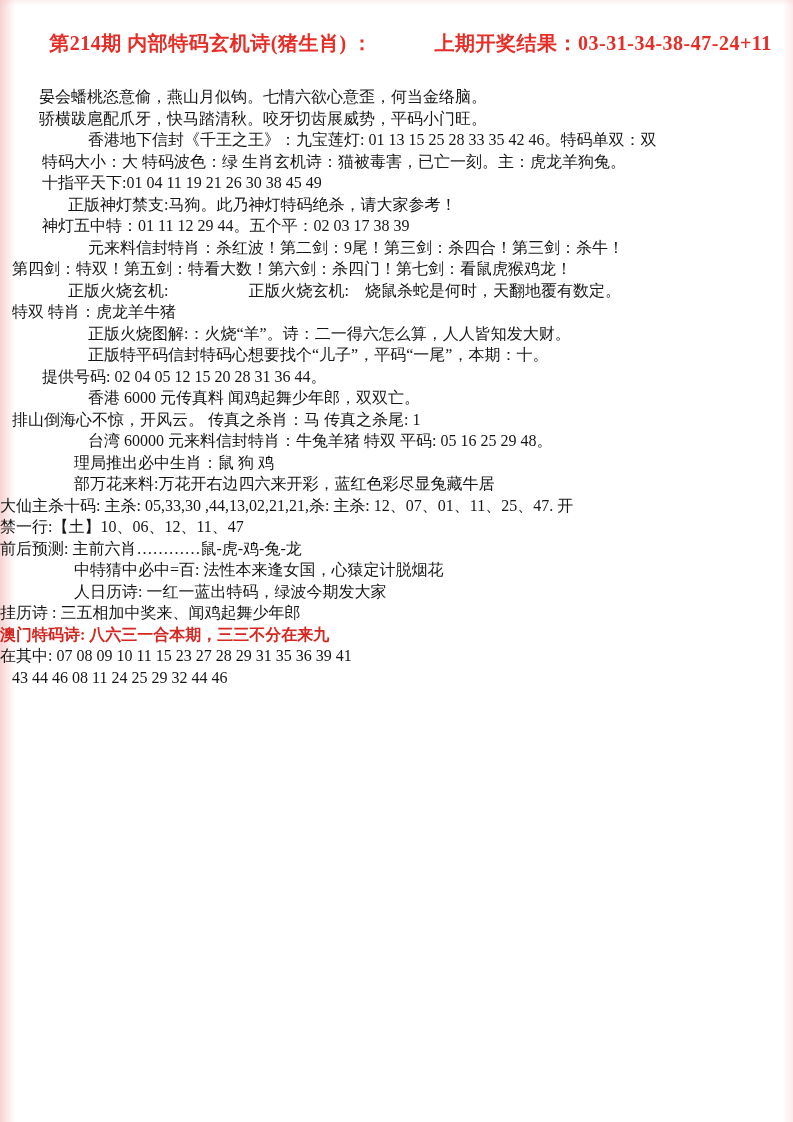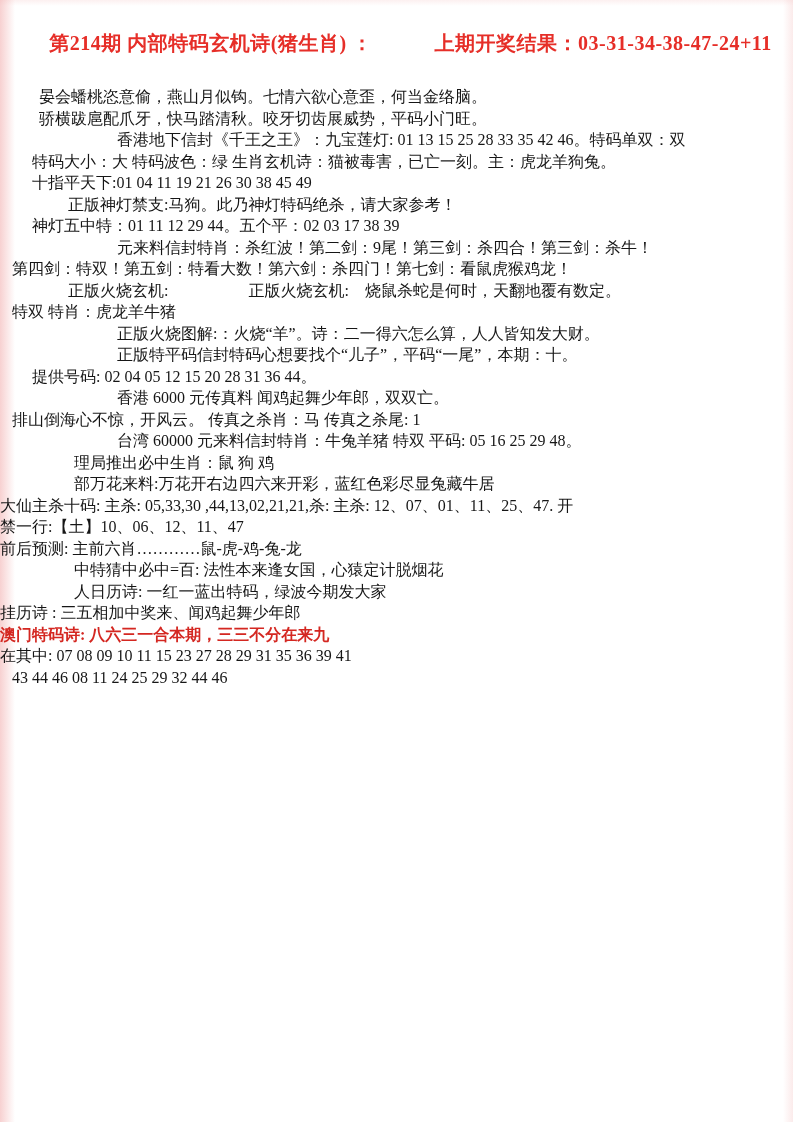--- a/index.html
+++ b/index.html
@@ -29,26 +29,26 @@
   .hdr-issue{letter-spacing:0.5px;}
   .hdr-result{margin-left:62px;letter-spacing:0.5px;}
   .body-lines{
     padding-top:2px;
     font-size:16px;
     line-height:21.5px;
     color:#161616;
   }
   .ln{white-space:pre;}
   .in0{margin-left:12px}
-  .in1{margin-left:32px}
+  .in1{margin-left:42px}
   .in2{margin-left:39px}
   .in3{margin-left:68px}
   .in4{margin-left:74px}
   .in5{}
-  .in6{margin-left:117px}
+  .in6{margin-left:88px}
   .red-line{color:#d42721;font-weight:bold;}
   .red-label{color:#c2241e;font-weight:bold;}
 </style>
 </head>
 <body>
 
 <div class="page">
   <div class="header">
     <span class="hdr-issue">第214期 内部特码玄机诗(猪生肖) ：</span><span class="hdr-result">上期开奖结果：03-31-34-38-47-24+11</span>
   </div>

